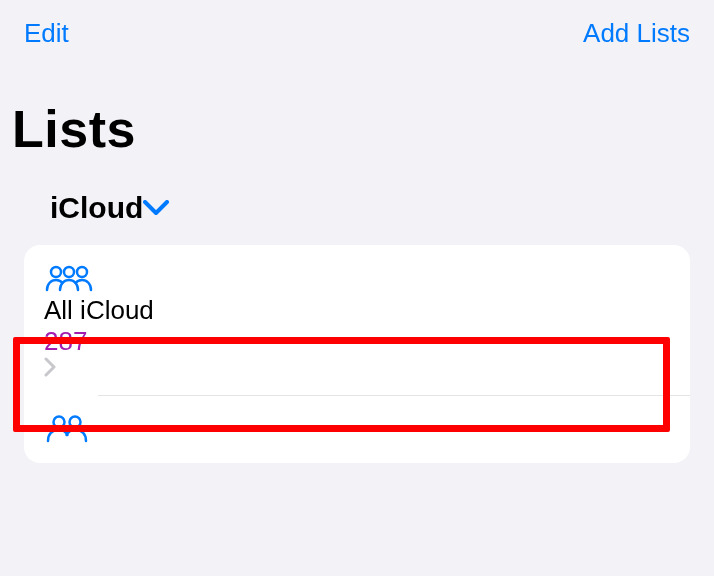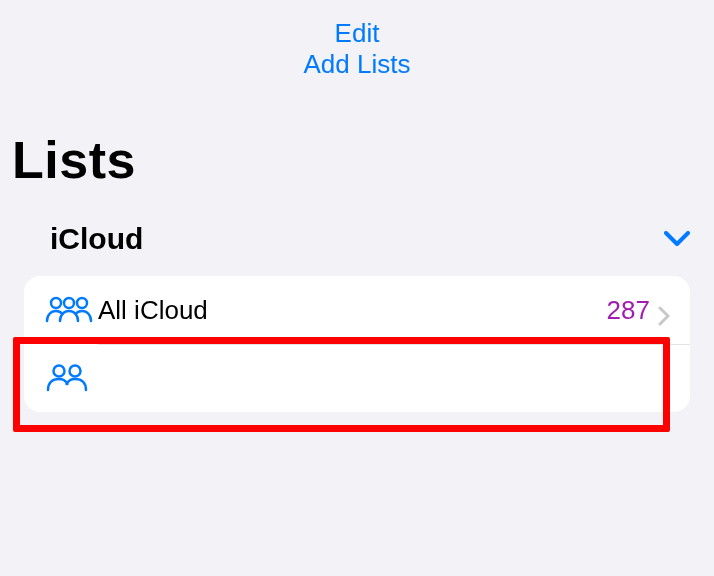--- a/index.html
+++ b/index.html
@@ -12,40 +12,38 @@
       background: #f2f2f7;
       width: 714px;
       height: 576px;
       overflow: hidden;
     }
     .header {
       display: flex;
       justify-content: space-between;
       align-items: center;
       padding: 18px 24px 0 24px;
-      flex-direction: column;
     }
     .header-btn {
       color: #007aff;
       font-size: 26px;
       font-weight: 400;
       cursor: pointer;
       border: none;
       background: none;
     }
     .page-title {
       font-size: 52px;
       font-weight: 700;
       color: #000;
       padding: 50px 24px 20px 12px;
       letter-spacing: 0.5px;
     }
     .section-header {
       display: flex;
-      justify-content: space-between;
       align-items: center;
       padding: 12px 24px 12px 50px;
     }
     .section-title {
       font-size: 30px;
       font-weight: 700;
       color: #000;
     }
     .chevron-down {
       color: #007aff;
@@ -53,24 +51,25 @@
       align-items: center;
     }
     .list-container {
       background: #fff;
       border-radius: 16px;
       margin: 8px 24px 0 24px;
       overflow: hidden;
     }
     .list-row {
       display: flex;
-      align-items: flex-end;
+      align-items: flex-start;
       padding: 18px 20px;
       cursor: pointer;
       position: relative;
+      flex-direction: column;
     }
     .list-row + .list-row::before {
       content: "";
       position: absolute;
       top: 0;
       left: 74px;
       right: 0;
       height: 1px;
       background: #e4e4e7;
     }

